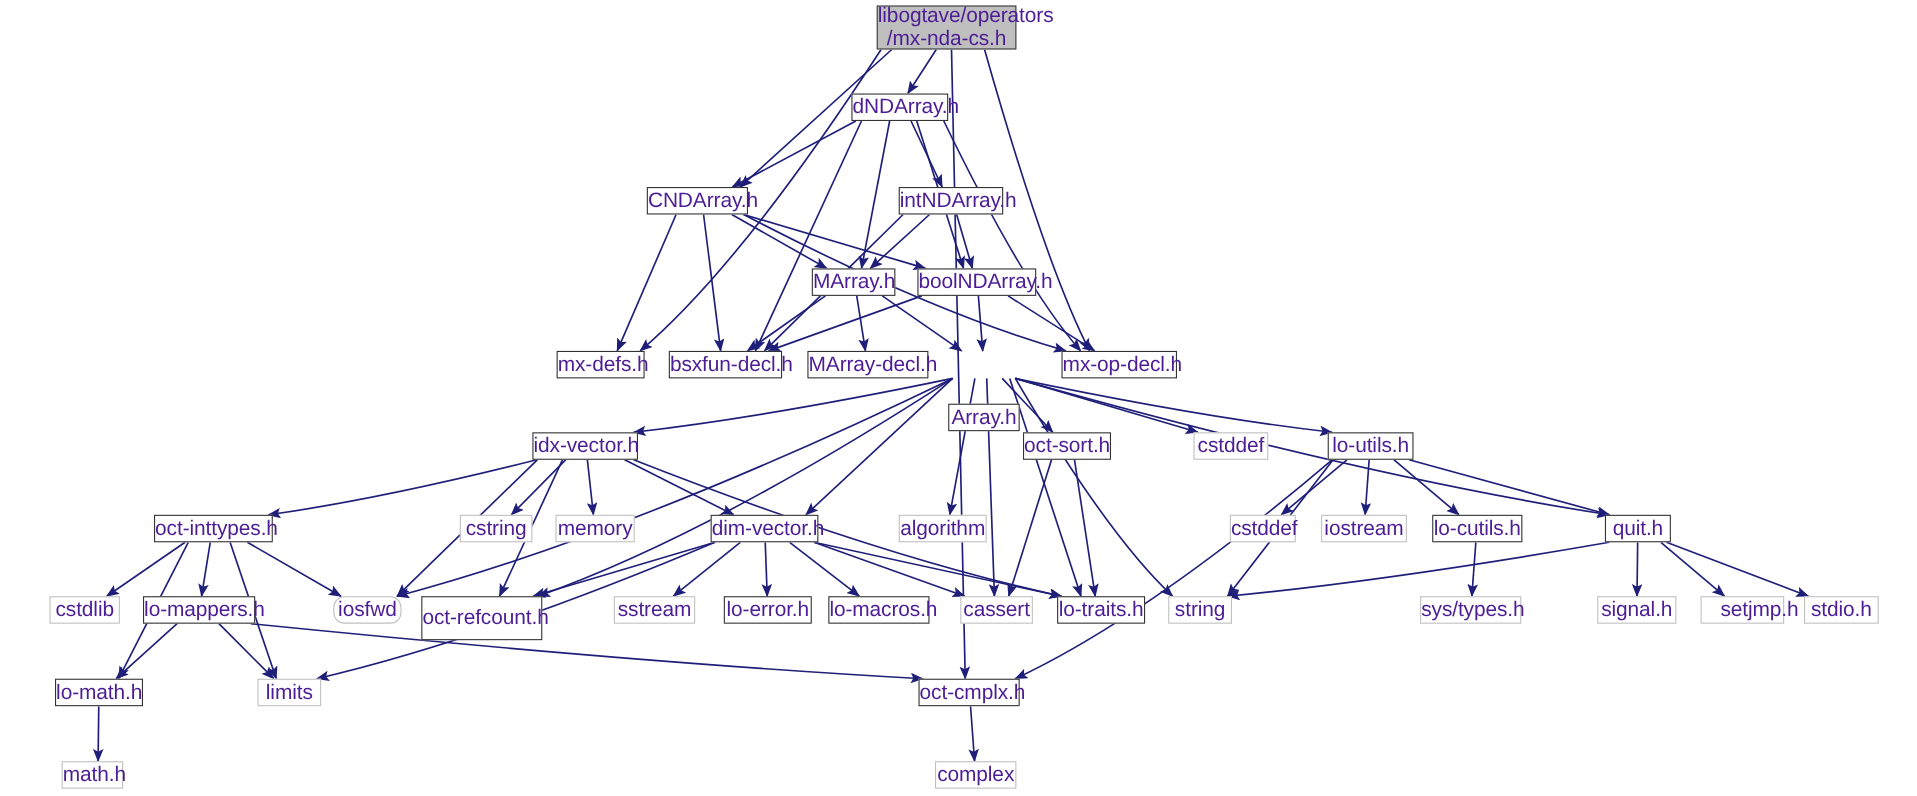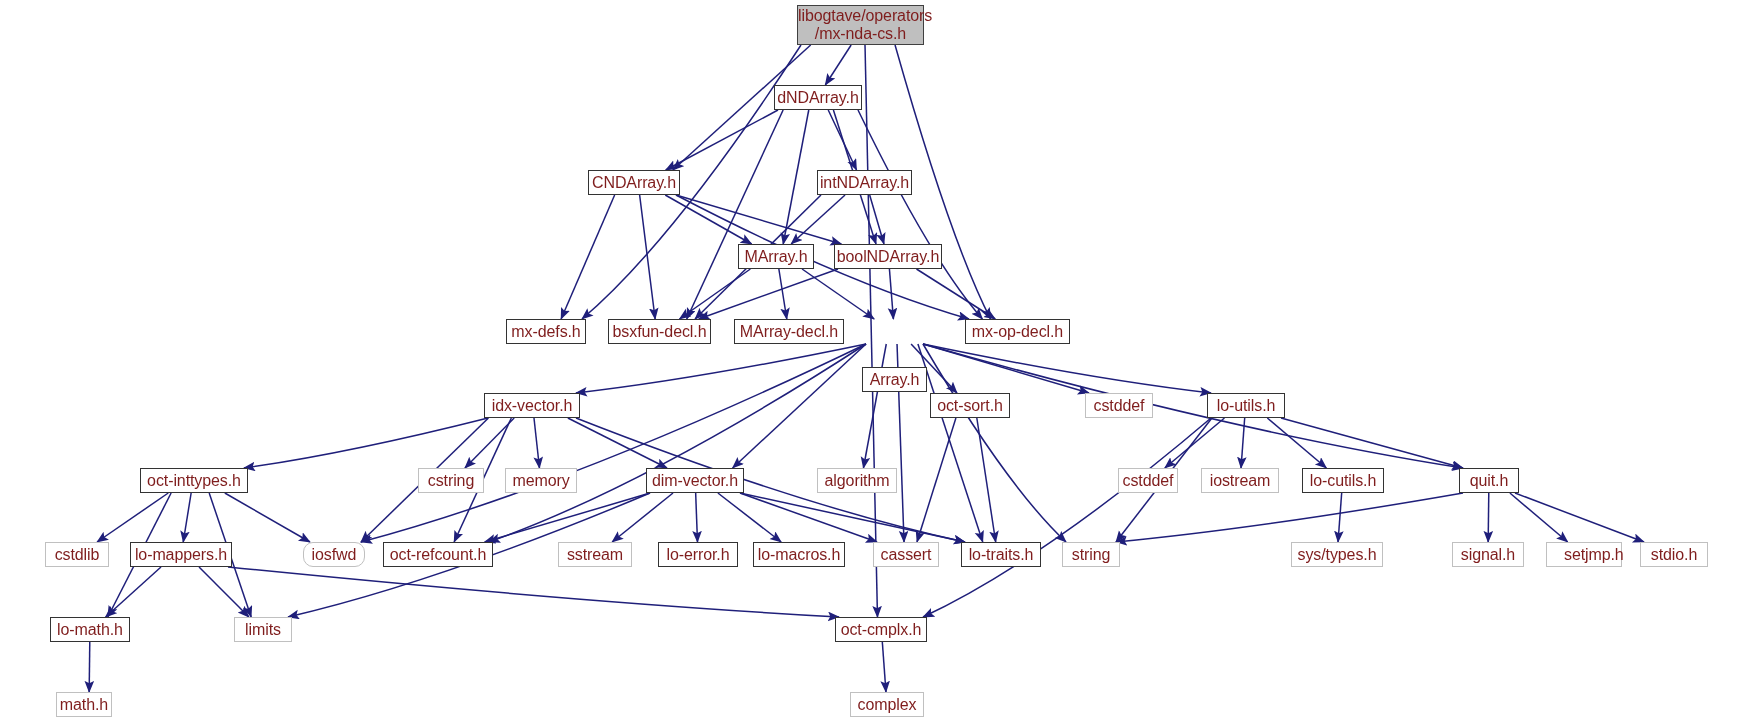--- a/index.html
+++ b/index.html
@@ -1,21 +1,21 @@
 <!DOCTYPE html>
 <html><head>
 <meta charset="utf-8">
 <style>
   html,body{margin:0;padding:0;background:#ffffff;}
   #stage{position:relative;width:1743px;height:724px;background:#ffffff;
          font-family:"Liberation Sans","DejaVu Sans",sans-serif;overflow:hidden;}
   #edges{position:absolute;left:0;top:0;width:1743px;height:724px;pointer-events:none;}
   .node{position:absolute;box-sizing:border-box;display:flex;align-items:center;
         justify-content:flex-start;text-align:center;background:#ffffff;
-        border:1px solid #c0c0c0;color:#7f1d1d;font-size:16px;line-height:1.12;
+        border:1px solid #c0c0c0;color:#4c1d95;font-size:19px;line-height:1.12;
         white-space:pre;letter-spacing:-0.1px;}
   .node.strong{border:1.6px solid #333333;}
   .node.root{background:#bfbfbf;border:1.6px solid #404040;}
   .node span{display:block;width:100%;}
 </style>
 </head>
 <body>
 
 <div id="stage">
   <svg id="edges" viewBox="0 0 1743 724" xmlns="http://www.w3.org/2000/svg">
@@ -123,21 +123,21 @@
       <div class="node" style="left: 505px; top: 468px; width: 72px; height: 25px;"><span>memory</span></div>
       <div class="node strong" style="left: 646px; top: 468px; width: 98px; height: 25px;"><span>dim-vector.h</span></div>
       <div class="node" style="left: 817px; top: 468px; width: 80px; height: 25px;"><span>algorithm</span></div>
       <div class="node" style="left: 1118px; top: 468px; width: 60px; height: 25px;"><span>cstddef</span></div>
       <div class="node" style="left: 1201px; top: 468px; width: 78px; height: 25px;"><span>iostream</span></div>
       <div class="node strong" style="left: 1302px; top: 468px; width: 82px; height: 25px;"><span>lo-cutils.h</span></div>
       <div class="node strong" style="left: 1459px; top: 468px; width: 60px; height: 25px;"><span>quit.h</span></div>
       <div class="node" style="left: 45px; top: 542px; width: 64px; height: 25px;"><span>cstdlib</span></div>
       <div class="node strong" style="left: 130px; top: 542px; width: 102px; height: 25px;"><span>lo-mappers.h</span></div>
       <div class="node" style="left: 303px; top: 542px; width: 62px; height: 25px; border-radius: 10px;"><span>iosfwd</span></div>
-      <div class="node strong" style="left: 383px; top: 542px; width: 110px; height: 25px;"><span>oct-refcount.h</span></div>
+      <div class="node strong" style="left: 383px; top: 542px; width: 110px; height: 40px;"><span>oct-refcount.h</span></div>
       <div class="node" style="left: 558px; top: 542px; width: 74px; height: 25px;"><span>sstream</span></div>
       <div class="node strong" style="left: 658px; top: 542px; width: 80px; height: 25px;"><span>lo-error.h</span></div>
       <div class="node strong" style="left: 753px; top: 542px; width: 92px; height: 25px;"><span>lo-macros.h</span></div>
       <div class="node" style="left: 873px; top: 542px; width: 66px; height: 25px;"><span>cassert</span></div>
       <div class="node strong" style="left: 961px; top: 542px; width: 80px; height: 25px;"><span>lo-traits.h</span></div>
       <div class="node" style="left: 1062px; top: 542px; width: 58px; height: 25px;"><span>string</span></div>
       <div class="node" style="left: 1291px; top: 542px; width: 92px; height: 25px;"><span>sys/types.h</span></div>
       <div class="node" style="left: 1452px; top: 542px; width: 72px; height: 25px;"><span>signal.h</span></div>
       <div class="node" style="left: 1546px; top: 542px; width: 76px; height: 25px; padding-left: 17px;"><span>setjmp.h</span></div>
       <div class="node" style="left: 1640px; top: 542px; width: 68px; height: 25px;"><span>stdio.h</span></div>

